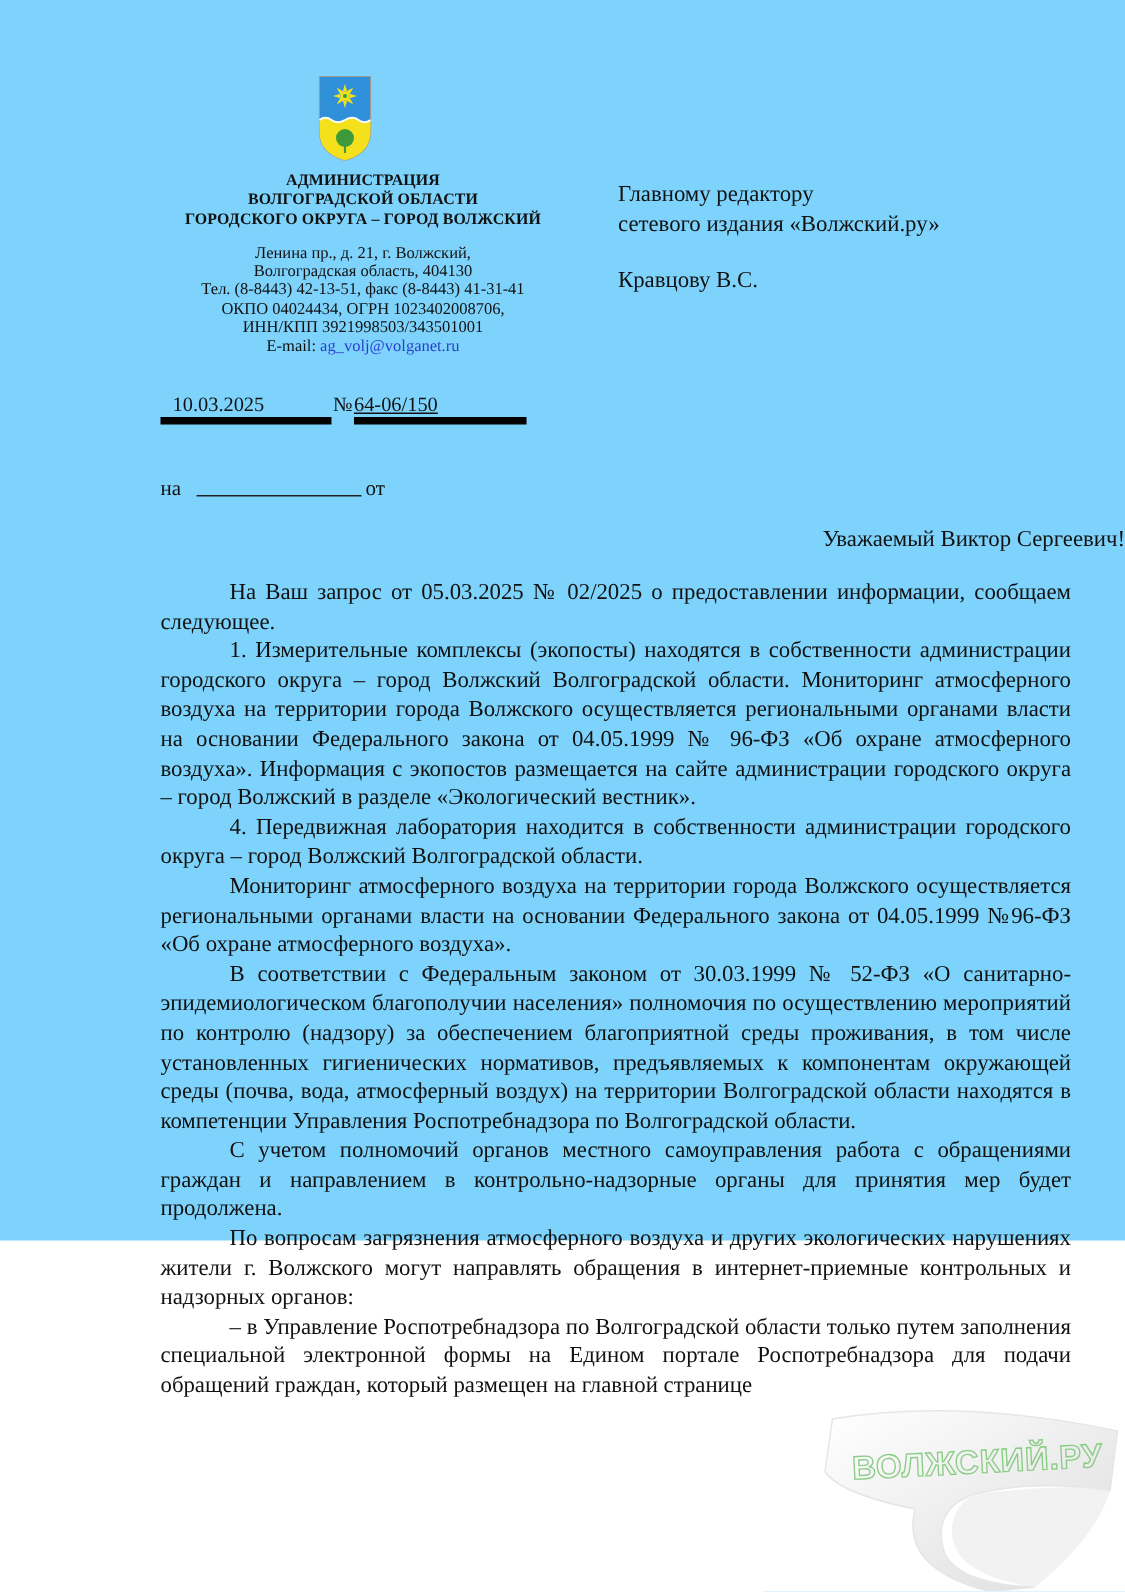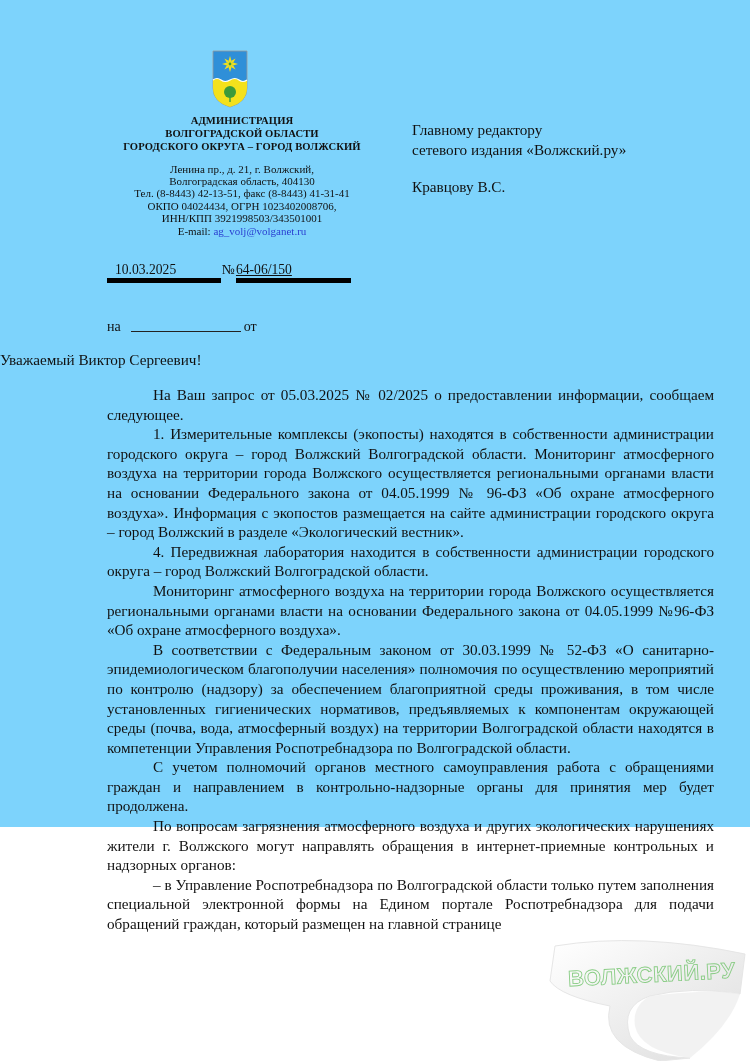--- a/index.html
+++ b/index.html
@@ -21,21 +21,21 @@
   
   .regline { position: absolute; left: 107px; top: 262px; font-size: 13.6px; }
   .regline .u { display: inline-block; border-bottom: 5px solid #000000; text-align: left; }
   .regline .date { width: 106px; padding-left: 8px; }
   .regline .num { width: 115px; text-decoration: underline; }
   .regline .no { margin: 0 1px; }
   .regline2 { position: absolute; left: 107px; top: 285px; font-size: 14px; margin-top: 34px; }
   .regline2 .blank { display: inline-block; width: 110px; border-bottom: 1px solid #222; margin: 0 3px 0 10px; vertical-align: -1px; }
 
   
-  .salutation { position: absolute; left: 0; width: 750px; top: 351px; text-align: left; font-size: 15.2px; }
+  .salutation { position: absolute; left: 0; width: 750px; top: 351px; text-align: right; font-size: 15.2px; }
 
   
   .body-text { position: absolute; left: 107px; top: 385px; width: 607px; font-size: 15.2px; line-height: 19.6px; text-align: justify; }
   .body-text p { margin: 0; text-indent: 46px; }
 
   
   .watermark { position: absolute; left: 540px; top: 936px; width: 210px; height: 125px; pointer-events: none; }
   .watermark-text { position: absolute; left: 568px; top: 962px; font-family: "Liberation Sans", "DejaVu Sans", sans-serif;
     font-size: 22px; font-weight: bold; color: transparent; -webkit-text-stroke: 0.9px #7fc97a; letter-spacing: 0.5px;
     transform: rotate(-3deg); opacity: 0.9; }

